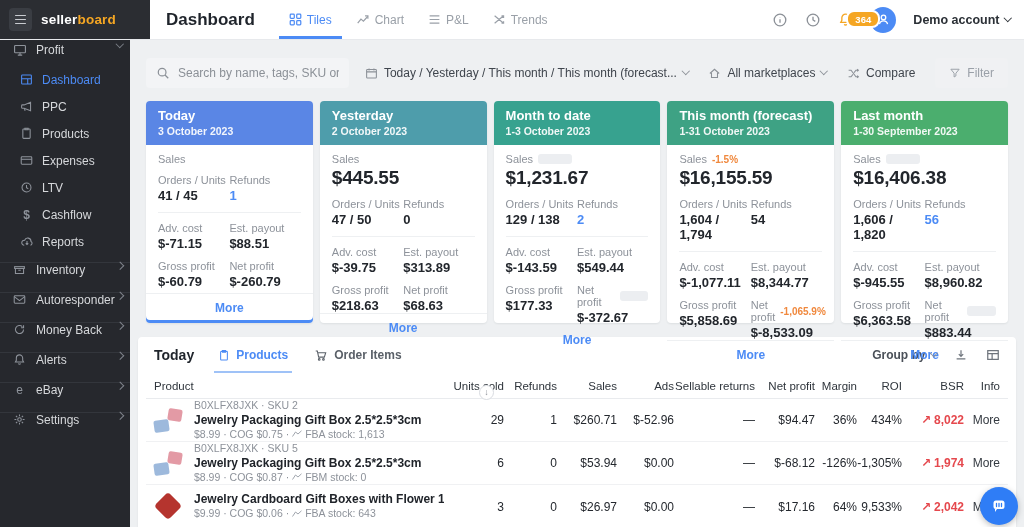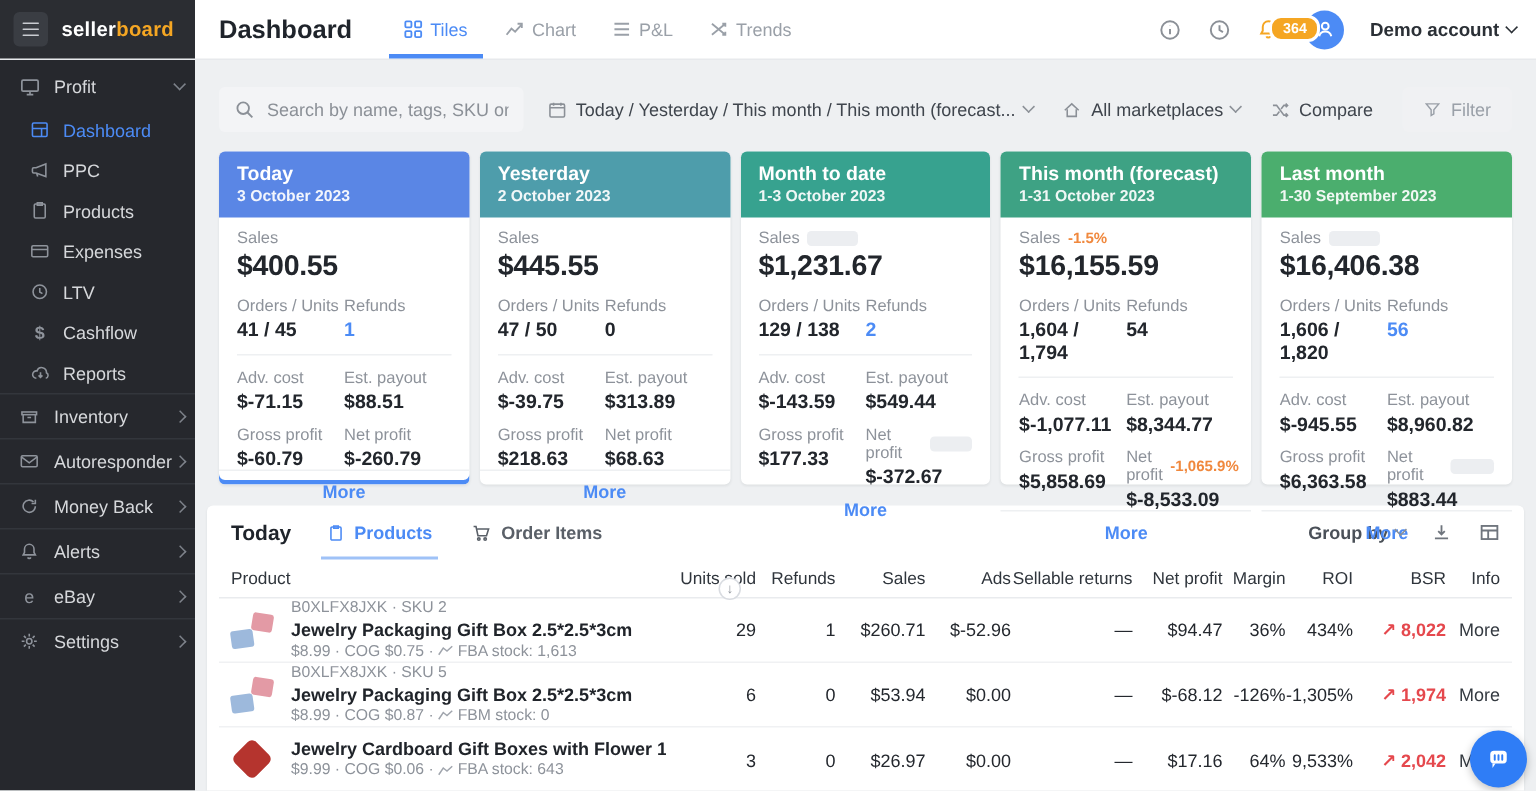--- a/index.html
+++ b/index.html
@@ -3,21 +3,21 @@
 <meta charset="utf-8">
 <style>
   * { margin:0; padding:0; box-sizing:border-box; }
   html,body { width:1024px; height:527px; overflow:hidden; background:#eef0f2;
               font-family:"Liberation Sans","DejaVu Sans",sans-serif; }
   .app { position:relative; width:1024px; height:527px; }
 
   
   .topbar { position:absolute; top:0; left:0; right:0; height:40px; background:#fff;
             border-bottom:1px solid #e7e9ec; display:flex; z-index:5; }
-  .brandbar { width:130px; flex:none; background:#2b2d32; display:flex; align-items:center;
+  .brandbar { width:150px; flex:none; background:#2b2d32; display:flex; align-items:center;
               gap:9px; padding:0 9px; }
   .hamb { width:23px; height:23px; border-radius:4px; background:#3a3d43; border:none;
           display:flex; flex-direction:column; justify-content:center; align-items:center; gap:2.5px; cursor:pointer; }
   .hamb i { display:block; width:11px; height:1.6px; background:#c9ccd1; border-radius:1px; }
   .logo { font-size:13.5px; font-weight:bold; color:#fff; letter-spacing:.2px; }
   .logo .board { color:#f5a623; }
   .hmain { flex:1; display:flex; align-items:stretch; padding:0 14px 0 16px; }
   .ptitle { font-size:17px; font-weight:bold; color:#1f242b; align-self:center; margin-right:24px; }
   .htabs { display:flex; gap:4px; }
   .htab { display:flex; align-items:center; gap:5px; padding:0 10px; font-size:12px;
@@ -33,21 +33,21 @@
             align-items:center; justify-content:center; cursor:pointer; }
   .acct { display:flex; align-items:center; gap:5px; font-size:12.5px; font-weight:bold;
           color:#2b3036; cursor:pointer; }
   .chv { display:inline-block; width:5.5px; height:5.5px; border-right:1.4px solid currentColor;
          border-bottom:1.4px solid currentColor; transform:rotate(45deg); position:relative; top:-2px; }
   .chv.right { transform:rotate(-45deg); top:0; }
 
   
   .sidebar { position:absolute; top:40px; left:0; bottom:0; width:130px; background:#26282d;
              padding-top:3px; }
-  .sitem { display:flex; align-items:center; height:27px; padding:0 8px 0 12px; font-size:12px;
+  .sitem { display:flex; align-items:flex-start; height:27px; padding:0 8px 0 12px; font-size:12px;
            color:#d6d8db; cursor:pointer; }
   .sitem .ic { width:15px; display:flex; justify-content:center; color:#8e939b; margin-right:9px; flex:none; }
   .sitem.sub { padding-left:19px; }
   .sitem.sub .ic { margin-right:8px; }
   .sitem .chv { margin-left:auto; color:#7d828a; }
   .sitem.group { height:30px; border-top:1px solid #33363c; }
   .sitem.group.first { border-top:none; }
   .sitem.active, .sitem.active .ic { color:#4c8bf5; }
   .sitem .dollar { font-size:12px; font-weight:bold; }
   .sitem .eletter { font-size:12px; }
@@ -406,21 +406,20 @@
       <div class="card selected">
         <div class="chead" style="background: rgb(90, 134, 229);">
           <div class="t">Today</div>
           <div class="d">3 October 2023</div>
         </div>
         <div class="cbody">
           <div class="sales">
               <div class="mlabel">
                 <span>Sales</span>
               </div>
-              <div class="mval">$400.55</div>
             </div>
           <div class="mrow">
             <div class="mcol">
                 <div class="mlabel">Orders / Units</div>
                 <div class="mval">41 / 45</div>
               </div>
             <div class="mcol">
                 <div class="mlabel">Refunds</div>
                 <div class="mval reflink">1</div>
               </div>

